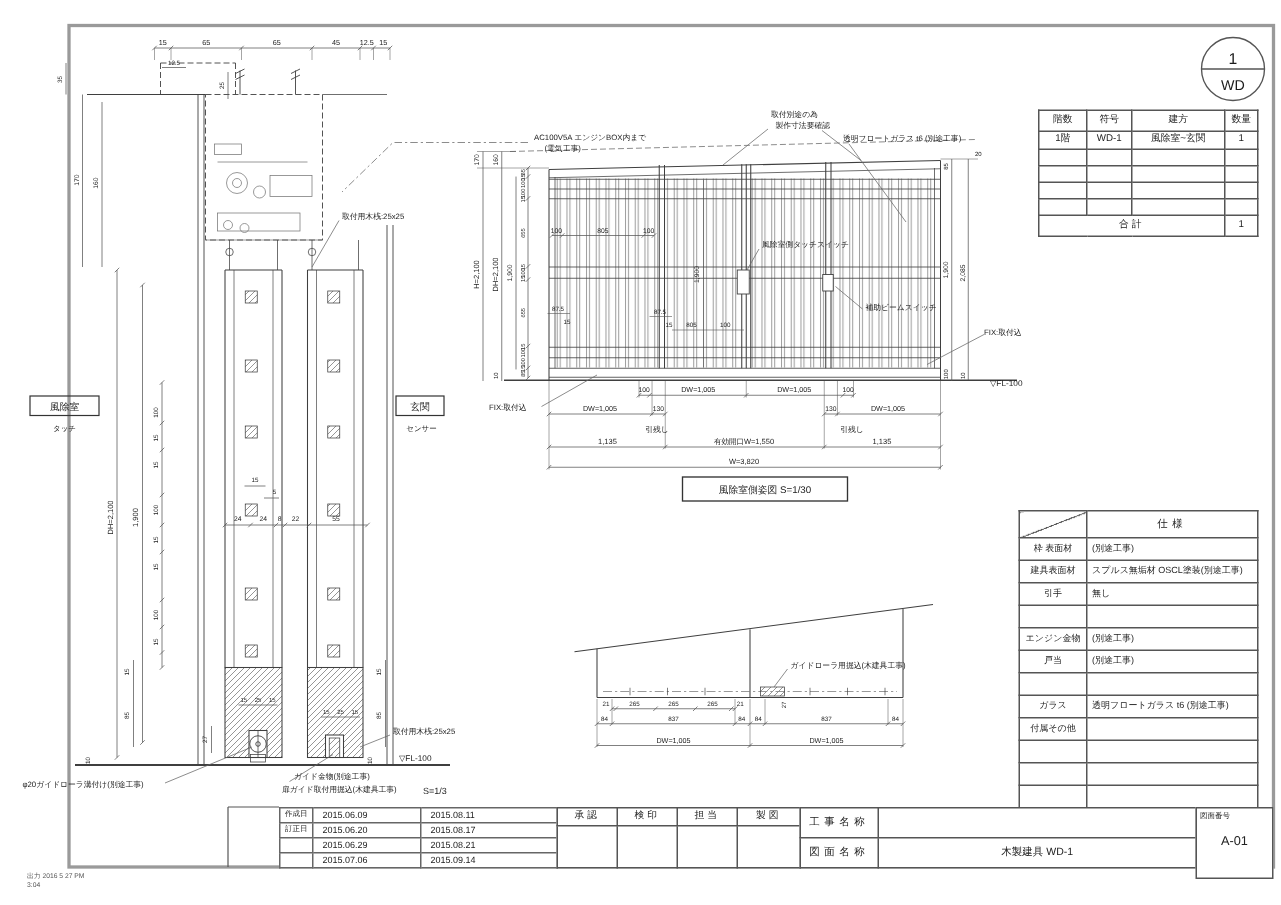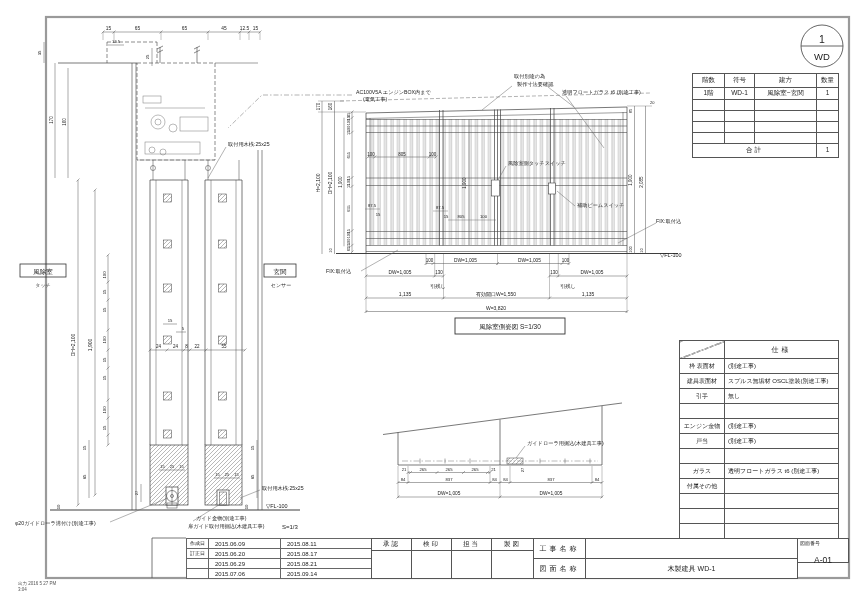--- a/index.html
+++ b/index.html
@@ -10,21 +10,21 @@
   table{border-collapse:collapse;table-layout:fixed;position:absolute;background:#fff;}
   td{border:1px solid #555;font-weight:normal;text-align:center;overflow:hidden;
      white-space:nowrap;padding:0;line-height:1;font-size:6.5px;}
   .dates td{font-size:6px;border-color:#666;}
   .dates .dval{text-align:left;padding-left:6px;}
   .spec td{font-size:6px;}
   .spec .sv{text-align:left;padding-left:3px;}
   .diag{background:linear-gradient(to bottom right,transparent 48.8%,#555 48.8%,#555 51.2%,transparent 51.2%);}
   .ls3{letter-spacing:3px;}
   .ls2{letter-spacing:2px;}
-  .numbox{position:absolute;left:797px;top:538px;width:52px;height:25px;border:1px solid #555;
+  .numbox{position:absolute;left:797px;top:538px;width:52px;height:48px;border:1px solid #555;
           box-sizing:border-box;background:#fff;}
   .numbox .nl{position:absolute;left:2px;top:1px;font-size:5px;}
   .numbox .nv{position:absolute;left:0;top:16px;width:100%;text-align:center;font-size:8.5px;}
   .stamp{position:absolute;left:18px;top:581px;font-size:4.5px;color:#555;line-height:1.3;}
 </style>
 </head>
 <body>
 
 <div class="sheet">
 

